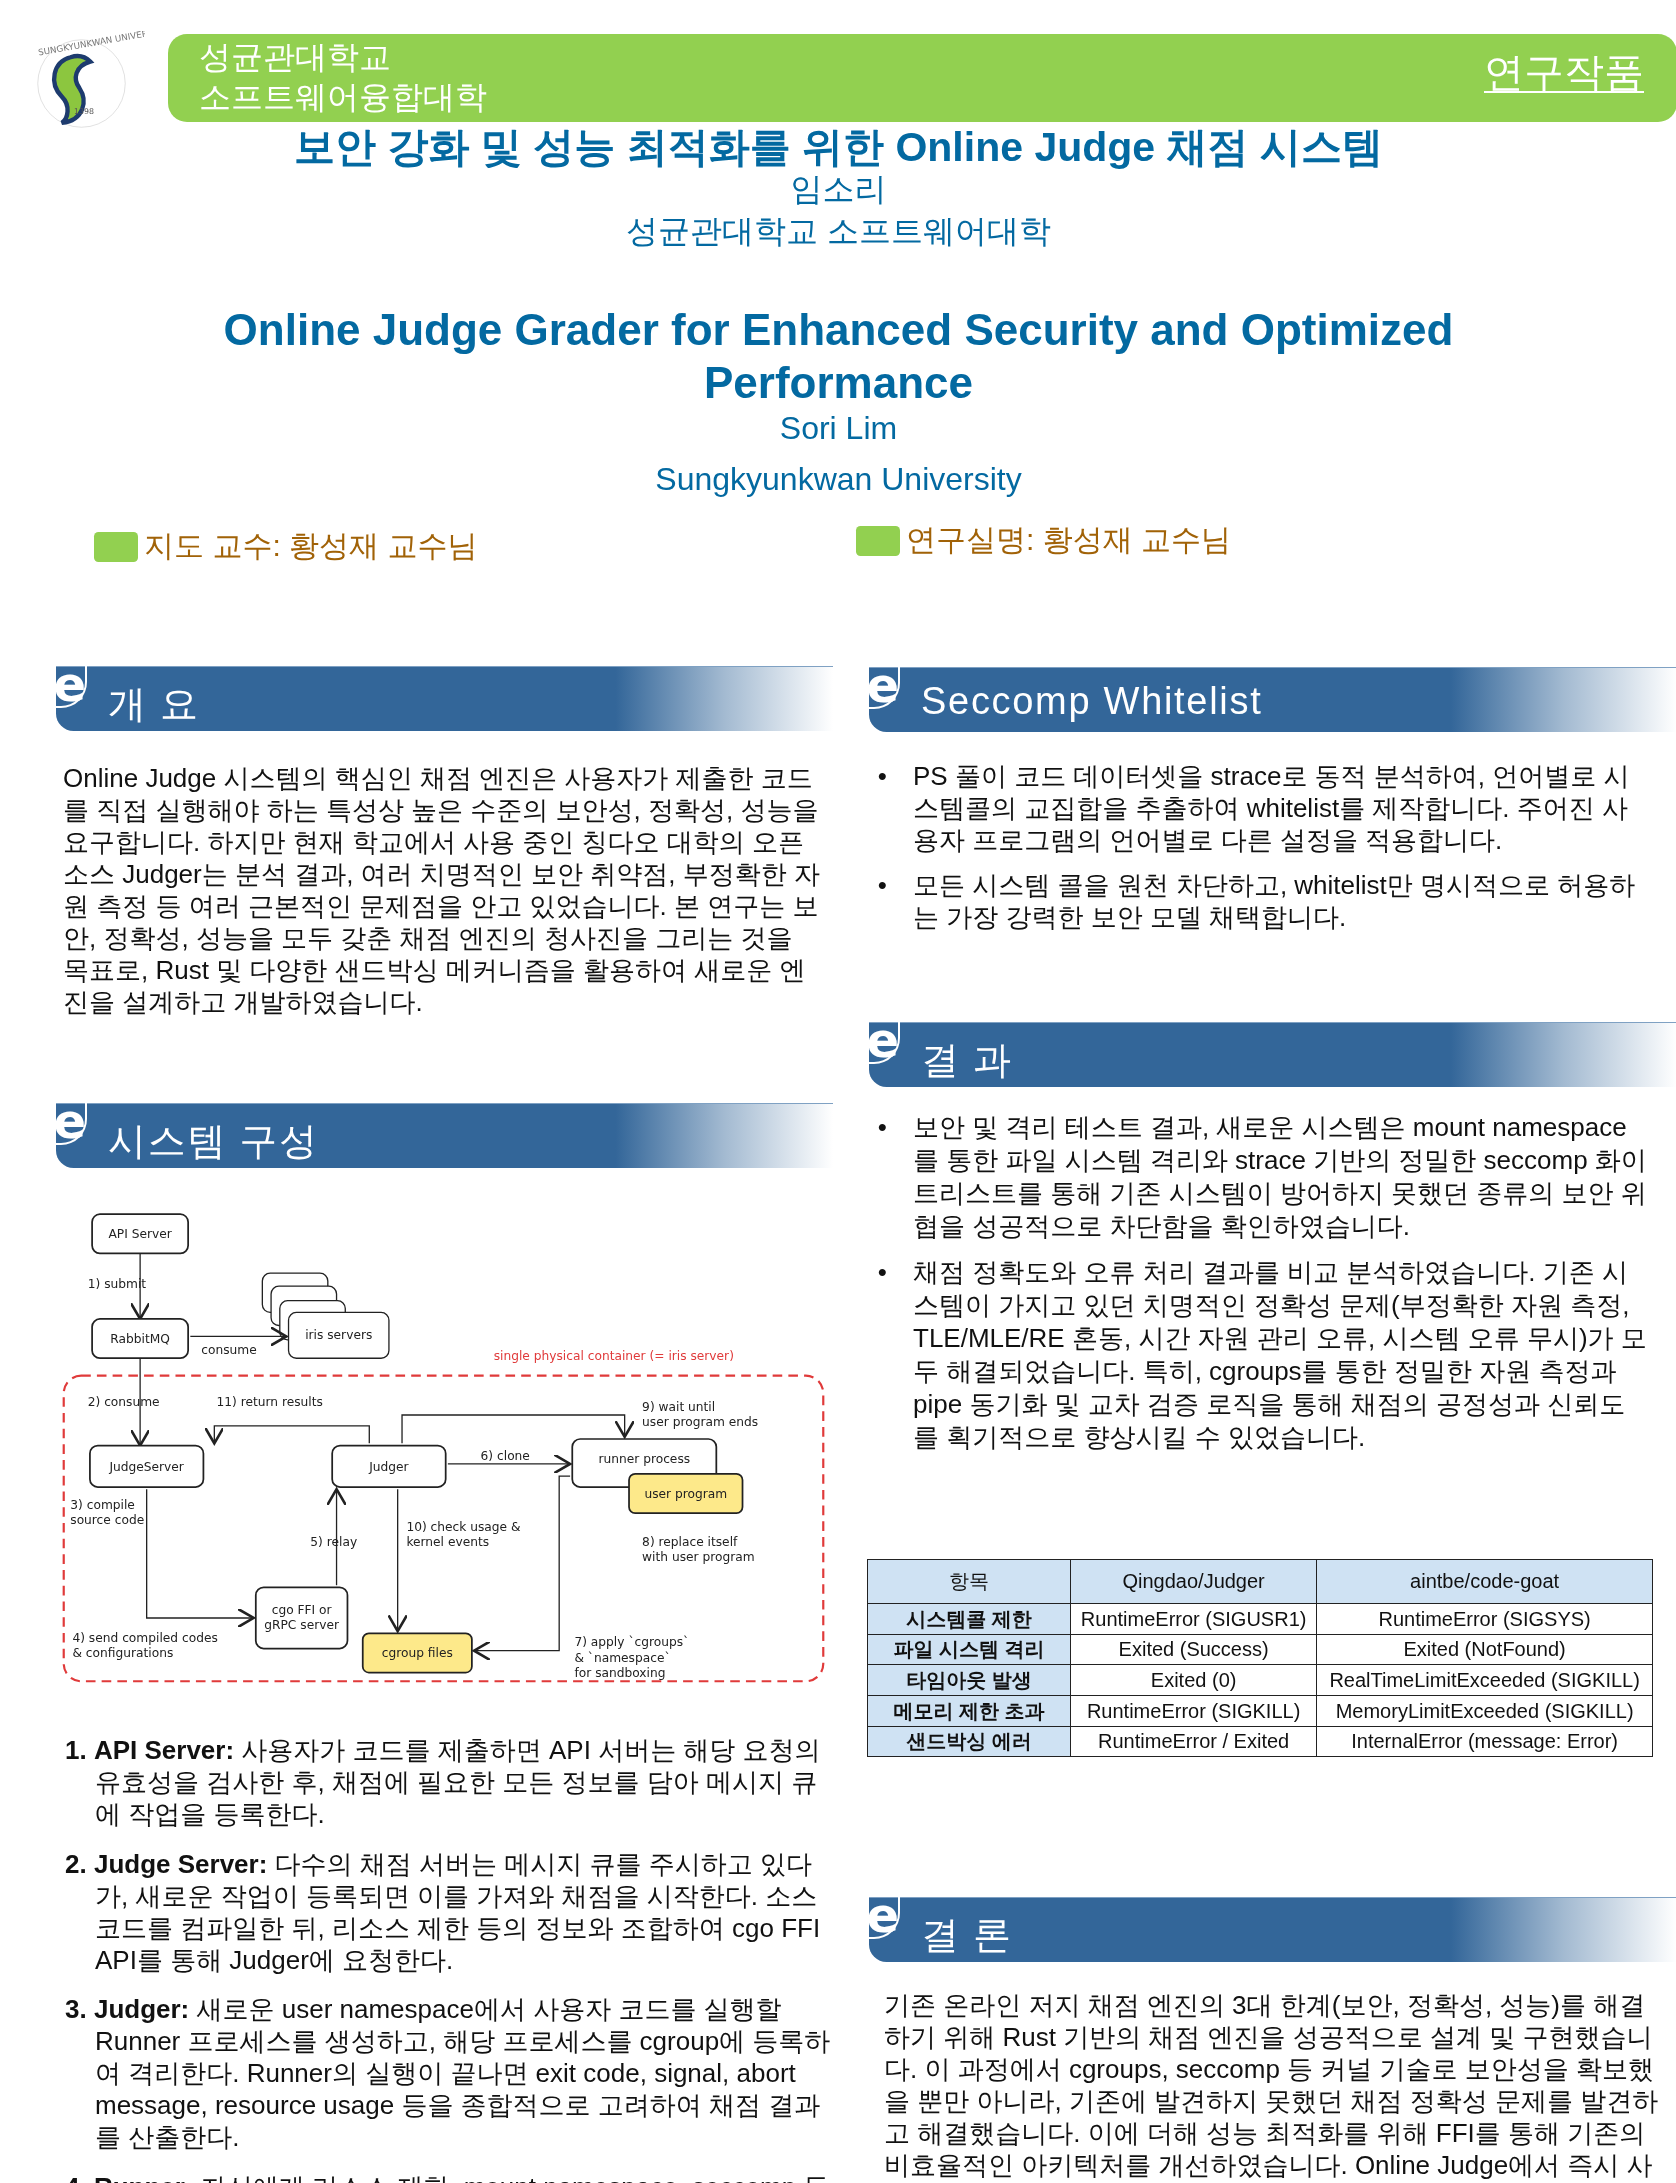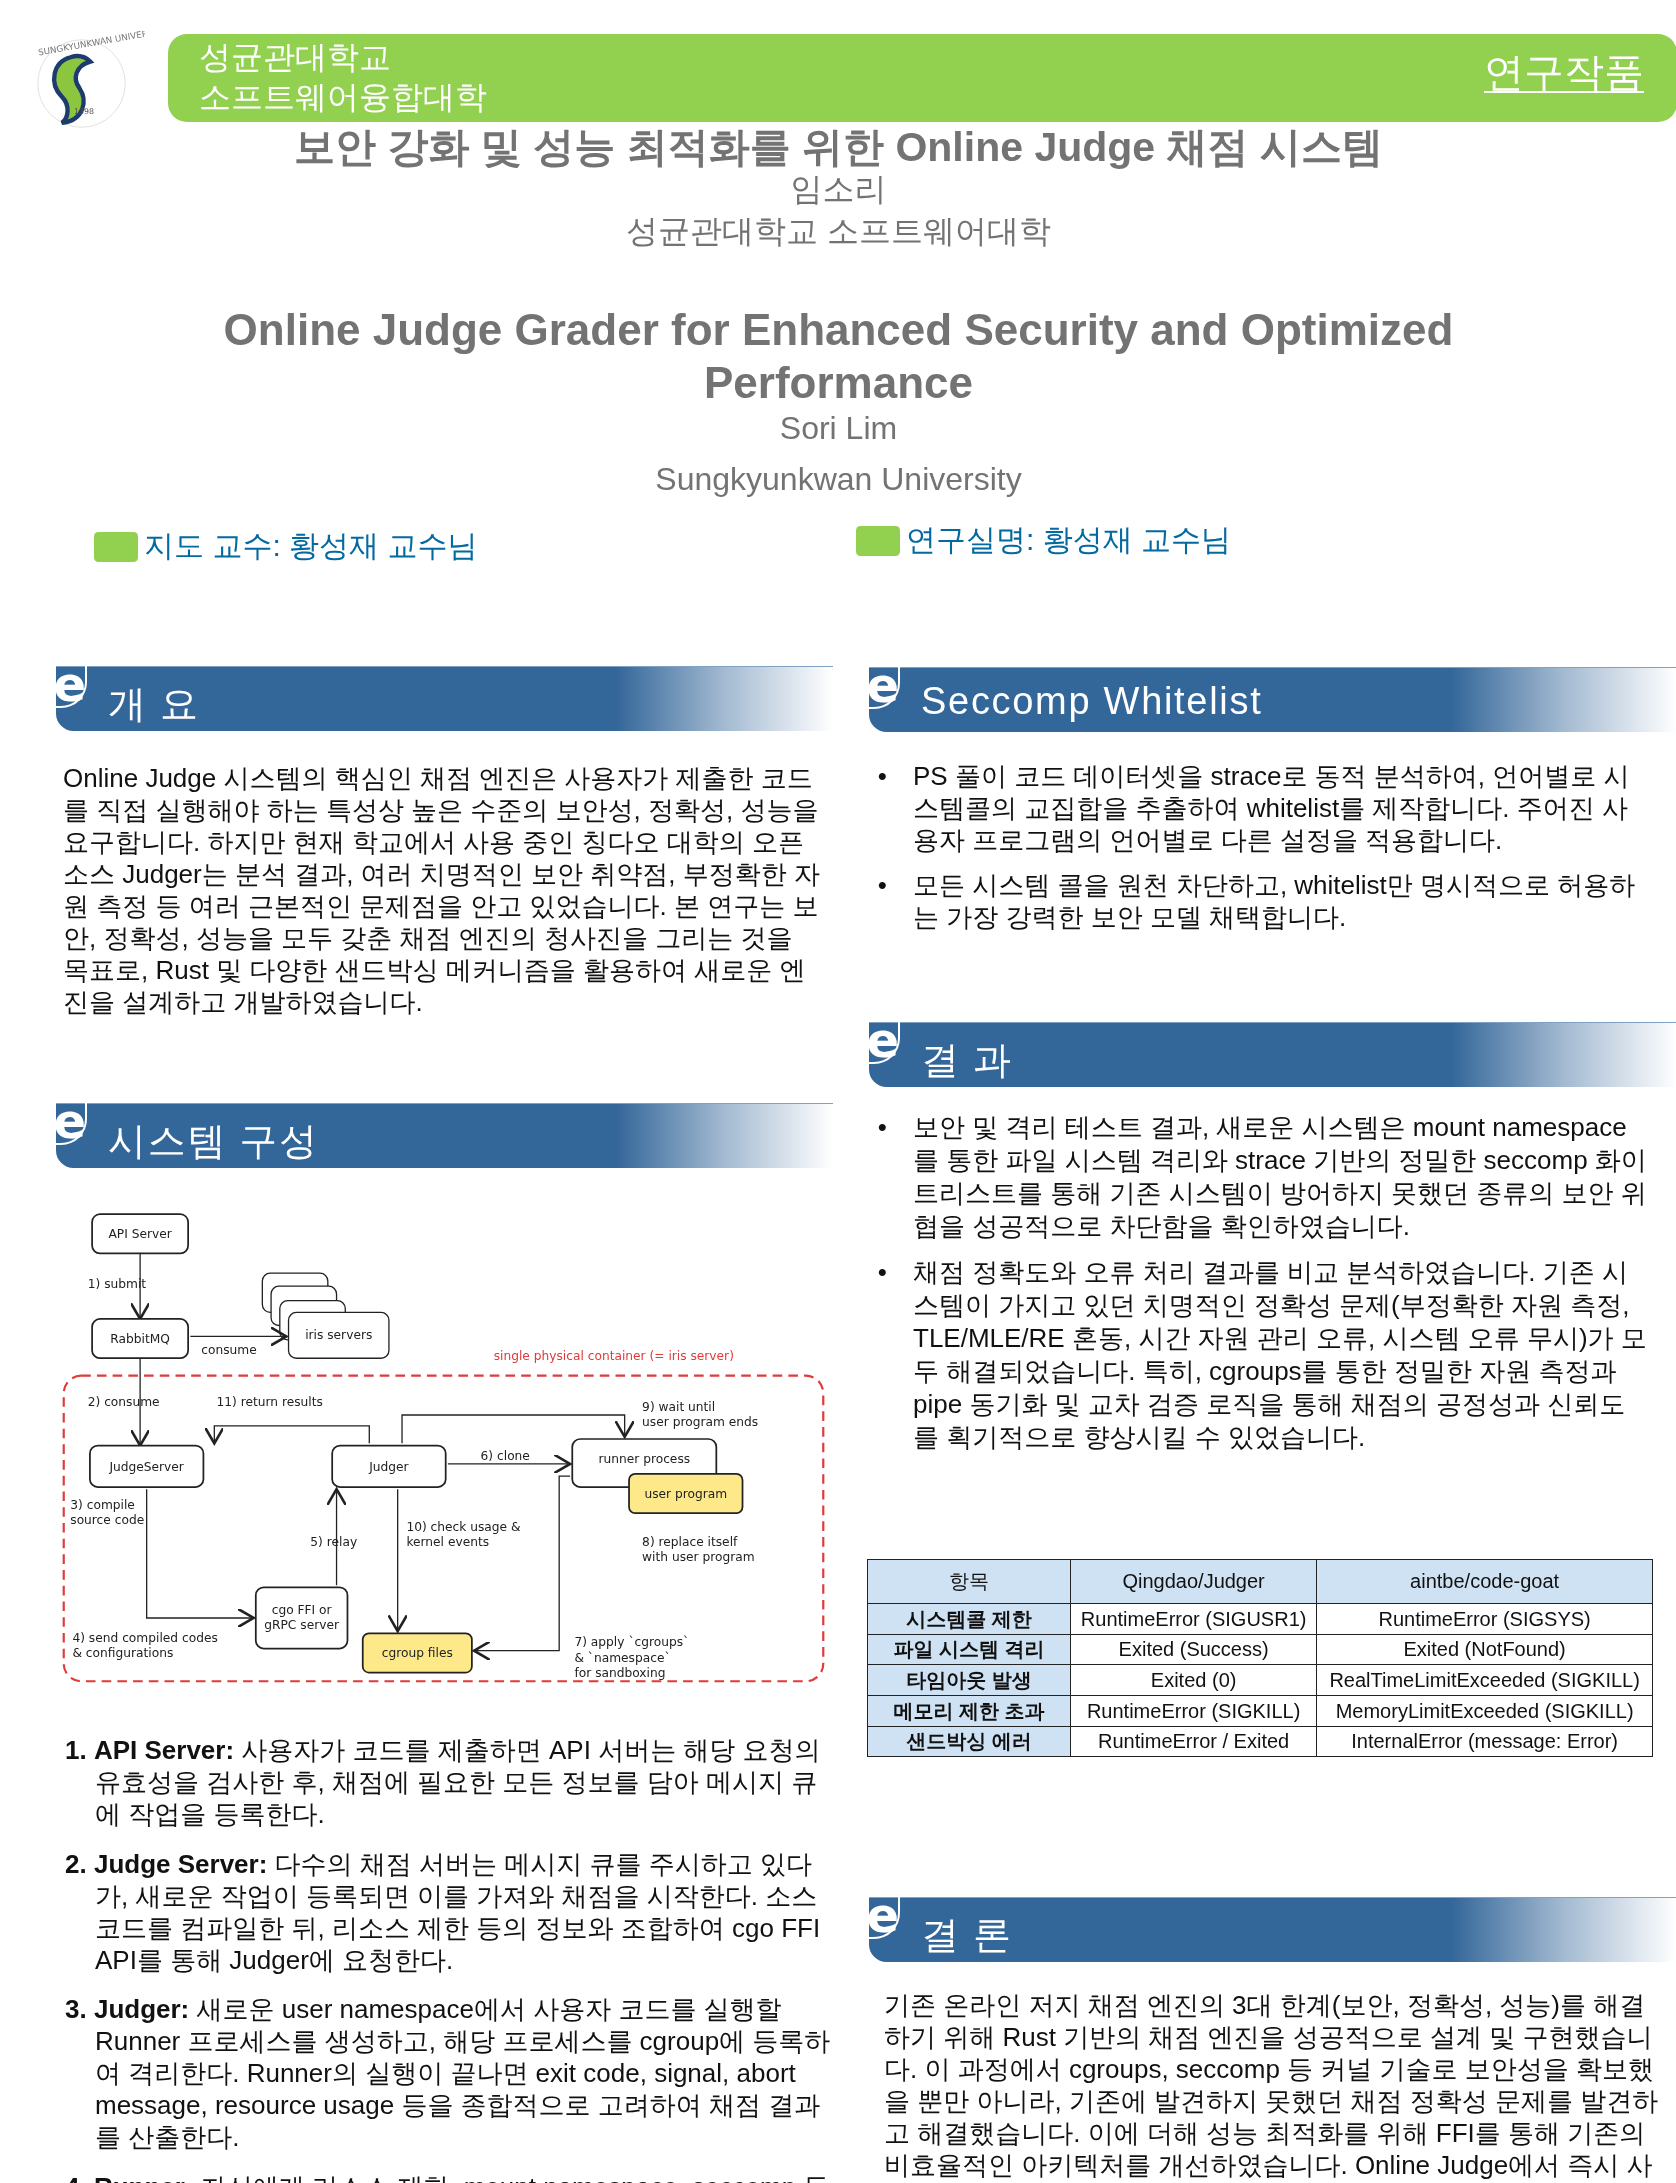--- a/index.html
+++ b/index.html
@@ -5,29 +5,29 @@
   * { box-sizing: border-box; margin: 0; padding: 0; }
   html, body { width: 1677px; height: 2371px; background: #ffffff; overflow: hidden; }
   body { position: relative; font-family: "Liberation Sans", "DejaVu Sans", sans-serif; color: #111; }
 
   
   .logo { position: absolute; left: 17.5px; top: 31px; width: 127px; height: 105px; }
   .banner { position: absolute; left: 168px; top: 34px; width: 1509px; height: 88px; background: #92d050; border-radius: 19px; }
   .banner .school { position: absolute; left: 31px; top: 2.6px; color: #fff; font-size: 32px; line-height: 40px; }
   .banner .tag { position: absolute; right: 33px; top: 11.4px; color: #fff; font-size: 40px; text-decoration: underline; text-underline-offset: 5.2px; text-decoration-thickness: 2.2px; }
 
-  .title-block { position: absolute; left: 0; width: 1677px; text-align: center; color: #737373; }
+  .title-block { position: absolute; left: 0; width: 1677px; text-align: center; color: #0369a1; }
   .t-ko { top: 120px; font-size: 41px; font-weight: bold; }
   .t-author-ko { top: 168px; font-size: 32px; }
   .t-aff-ko { top: 210px; font-size: 32px; }
   .t-en { top: 303px; font-size: 44px; font-weight: bold; line-height: 53px; }
   .t-author-en { top: 410px; font-size: 32px; }
   .t-aff-en { top: 461px; font-size: 32px; }
 
-  .advisor { position: absolute; display: flex; align-items: center; font-size: 30px; color: #0369a1; }
+  .advisor { position: absolute; display: flex; align-items: center; font-size: 30px; color: #a16207; }
   .advisor .chip { width: 44px; height: 30px; background: #92d050; border-radius: 4.4px; margin-right: 6.1px; }
 
   
   .sec-head { position: absolute; height: 65px; border-radius: 0 0 0 17.5px;
     background: linear-gradient(90deg, #336699 0%, #336699 72%, rgba(51,102,153,0.45) 86%, rgba(255,255,255,0.1) 100%);
     border-top: 1.3px solid #7fa1c3; }
   .sec-head .e-icon { position: absolute; left: -2.6px; top: -5.2px; width: 31px; height: 48px; color: #fff; font-size: 48px; font-weight: bold; line-height: 44px; font-family: "DejaVu Sans", sans-serif; }
   .sec-head .e-ring { position: absolute; left: -4.4px; top: -7px; width: 35px; height: 48px; border-right: 2.6px solid #fff; border-bottom: 2.6px solid #fff; border-radius: 0 0 26px 0; }
   .sec-head .label { position: absolute; left: 52px; top: 12.2px; color: #fff; font-size: 38px; font-weight: normal; letter-spacing: 1.7px; }
 

